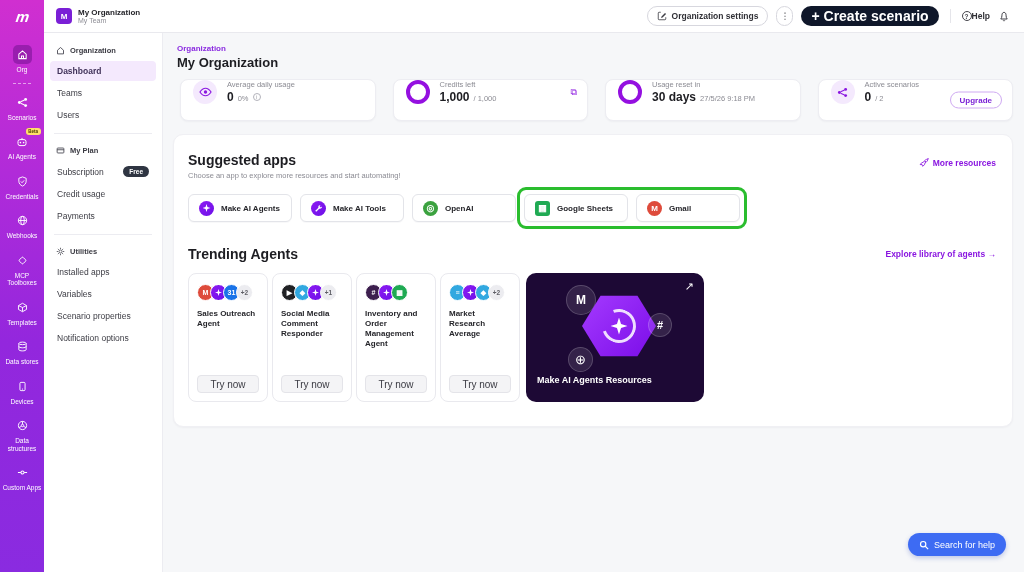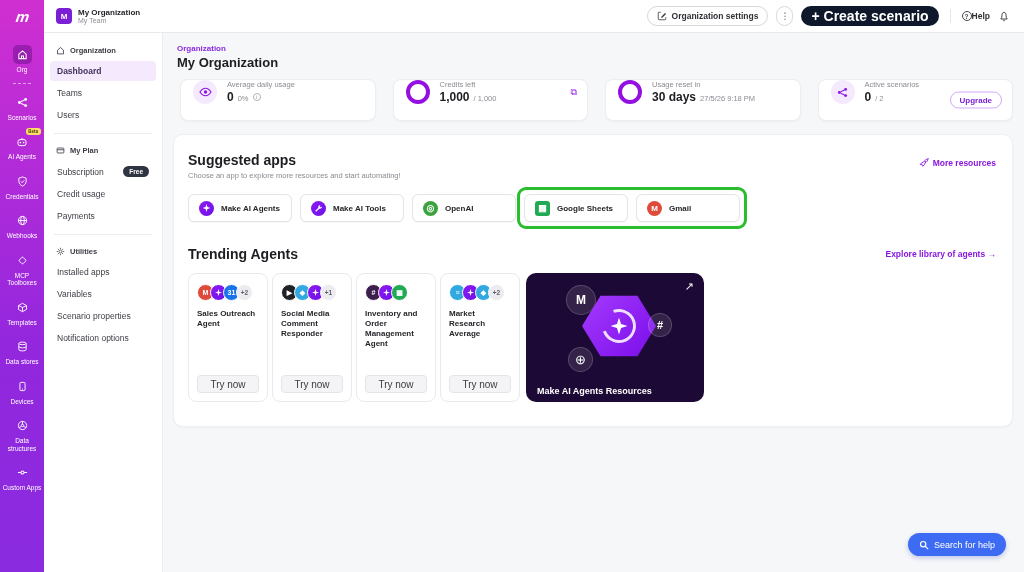--- a/index.html
+++ b/index.html
@@ -127,21 +127,21 @@
     display:flex; align-items:center; justify-content:center; }
   .hex-ring { position:absolute; width:34px; height:34px; border-radius:50%;
     border:3px solid rgba(255,255,255,.85); border-left-color:transparent; transform:rotate(25deg); }
   .star4.big { width:17px; height:17px; }
   .b-circle { position:absolute; border-radius:50%; background:rgba(255,255,255,.1);
     border:1px solid rgba(255,255,255,.18); color:#fff; display:flex; align-items:center;
     justify-content:center; }
   .bc-m { width:30px; height:30px; left:40px; top:12px; font-size:12px; font-weight:bold; }
   .bc-slack { width:24px; height:24px; left:122px; top:40px; font-size:11px; font-weight:bold; }
   .bc-globe { width:25px; height:25px; left:42px; top:74px; font-size:13px; }
-  .banner-title { position:absolute; left:11px; bottom:6px; color:#fff; font-size:9px; font-weight:bold;text-align:center; }
+  .banner-title { position:absolute; left:11px; bottom:17px; color:#fff; font-size:9px; font-weight:bold;text-align:center; }
 
   .help-fab { position:absolute; right:18px; bottom:16px; display:flex; align-items:center; gap:5px;
     background:#3d6bf3; color:#fff; border:none; border-radius:12px; height:23px; padding:0 11px;
     font-size:9px; cursor:pointer; font-family:inherit; box-shadow:0 2px 5px rgba(20,50,180,.25); }
 
   svg { display:block; }
 </style>
 </head>
 <body>
 

